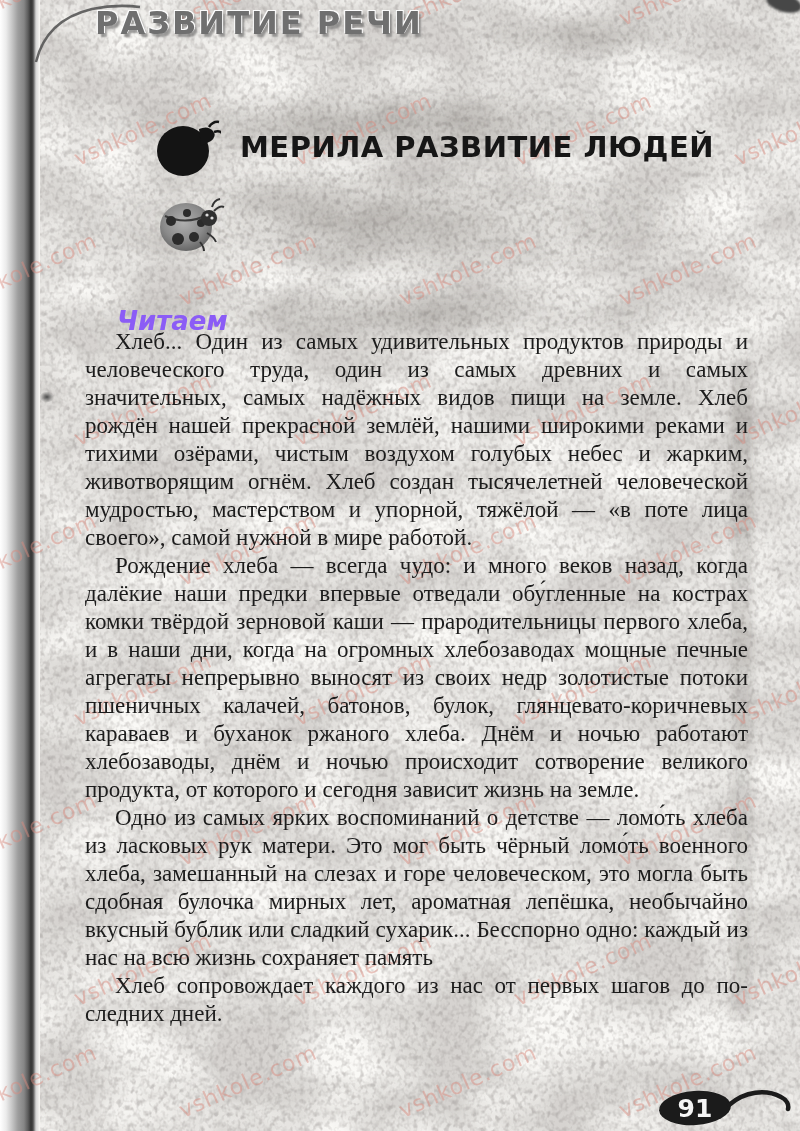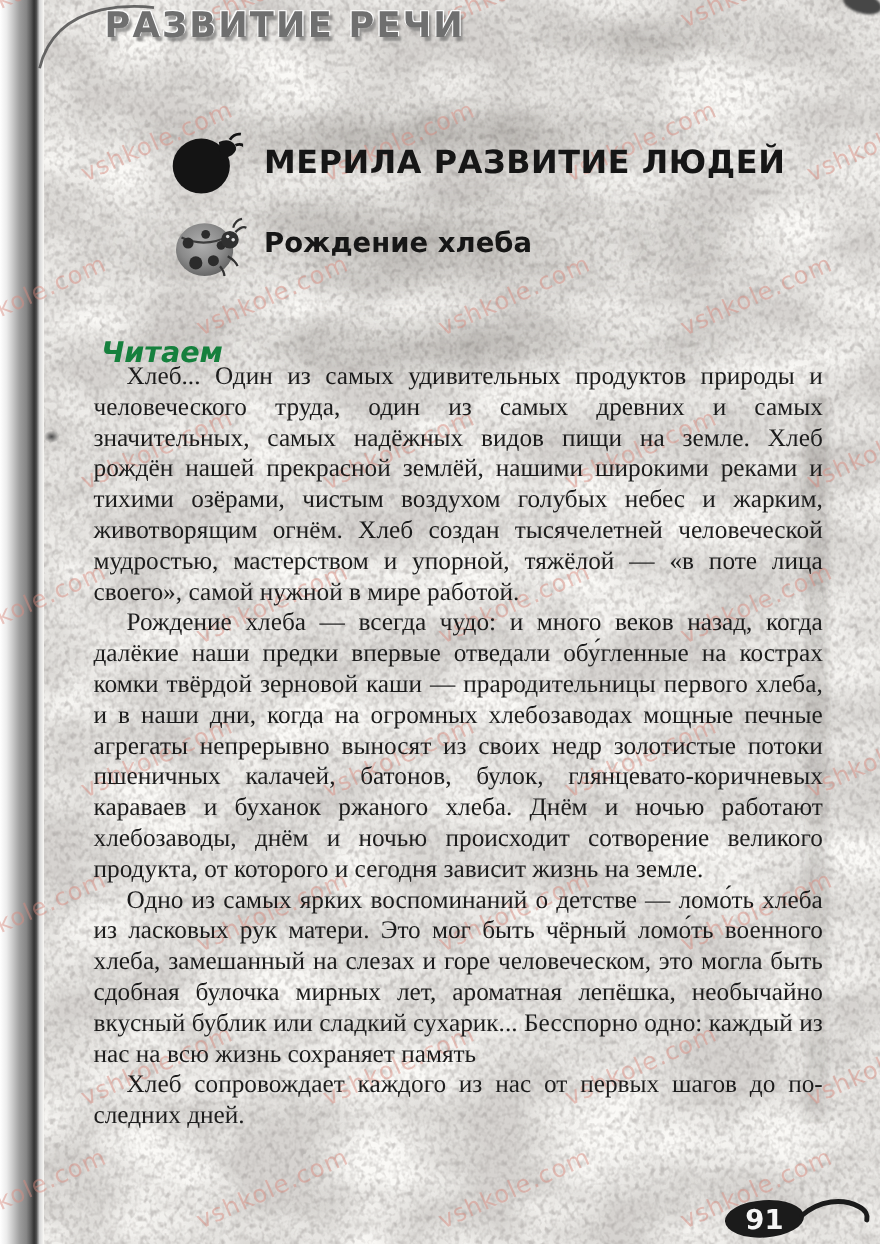--- a/index.html
+++ b/index.html
@@ -59,23 +59,23 @@
     position:absolute;left:240px;top:130px;z-index:4;
     font-family:"DejaVu Sans", sans-serif;font-weight:bold;
     font-size:29px;letter-spacing:.5px;color:var(--title-text,#161616);
   }
   .sub-title{
     position:absolute;left:240px;top:206px;z-index:4;
     font-family:"DejaVu Sans", sans-serif;font-weight:bold;
     font-size:25px;color:var(--title-text,#161616);
   }
   .read-label{
-    position:absolute;left:92px;top:306px;z-index:4;
+    position:absolute;left:117px;top:306px;z-index:4;
     font-family:"DejaVu Sans", sans-serif;font-weight:bold;font-style:italic;
-    font-size:26px;color:#15803d;
+    font-size:26px;color:#8b5cf6;
   }
   .body-text{
     position:absolute;left:85px;top:328px;width:663px;z-index:4;
     font-size:23px;line-height:28px;color:var(--body-text,#1c1c1c);
     text-align:justify;
   }
   .body-text p{margin:0;text-indent:30px;hyphens:manual;}
   .pagenum-wrap{position:absolute;left:640px;top:1084px;z-index:4;}
   .pn-text{
     font-family:"DejaVu Sans", sans-serif;font-weight:bold;
@@ -179,21 +179,20 @@
     <circle cx="37" cy="41" r="5" fill="#2b2b2b"></circle>
     <circle cx="44" cy="27" r="4" fill="#2b2b2b"></circle>
     <circle cx="52" cy="22" r="8" fill="#303030"></circle>
     <circle cx="50" cy="19" r="1.6" fill="#dddddd"></circle>
     <circle cx="55" cy="22" r="1.6" fill="#dddddd"></circle>
     <path d="M57,15 q6,-6 10,-4" stroke="#333" stroke-width="2" fill="none"></path>
     <path d="M55,11 q2,-7 8,-8" stroke="#333" stroke-width="2" fill="none"></path>
     <path d="M50,37 q7,4 9,9" stroke="#333" stroke-width="2" fill="none"></path>
     <path d="M43,46 q4,5 4,9" stroke="#333" stroke-width="2" fill="none"></path>
   </svg>
-  <div class="sub-title">Рождение хлеба</div>
 
   <div class="read-label">Читаем</div>
 
   <div class="body-text">
       <p class="para">Хлеб... Один из самых удивительных продуктов приро­ды и человеческого труда, один из самых древних и самых значительных, самых надёжных видов пищи на земле. Хлеб рождён нашей прекрасной землёй, нашими широкими реками и тихими озёрами, чистым воздухом голубых небес и жарким, животворящим огнём. Хлеб создан тысячелетней человеческой мудростью, мастерством и упорной, тяжёлой — «в поте лица своего», самой нужной в мире работой.</p>
       <p class="para">Рождение хлеба — всегда чудо: и много веков назад, ког­да далёкие наши предки впервые отведали обу́гленные на ко­страх комки твёрдой зерновой каши — прародительницы первого хлеба, и в наши дни, когда на огромных хлебозаво­дах мощные печные агрегаты непрерывно выносят из своих недр золотистые потоки пшеничных калачей, батонов, булок, глянцевато-коричневых караваев и буханок ржаного хлеба. Днём и ночью работают хлебозаводы, днём и ночью проис­ходит сотворение великого продукта, от которого и сегодня зависит жизнь на земле.</p>
       <p class="para">Одно из самых ярких воспоминаний о детстве — ломо́ть хлеба из ласковых рук матери. Это мог быть чёрный ломо́ть военного хлеба, замешанный на слезах и горе человеческом, это могла быть сдобная булочка мирных лет, ароматная лепёш­ка, необычайно вкусный бублик или сладкий сухарик... Бес­спорно одно: каждый из нас на всю жизнь сохраняет память</p>
       <p class="para">Хлеб сопровождает каждого из нас от первых шагов до по­следних дней.</p>
     </div>
 

